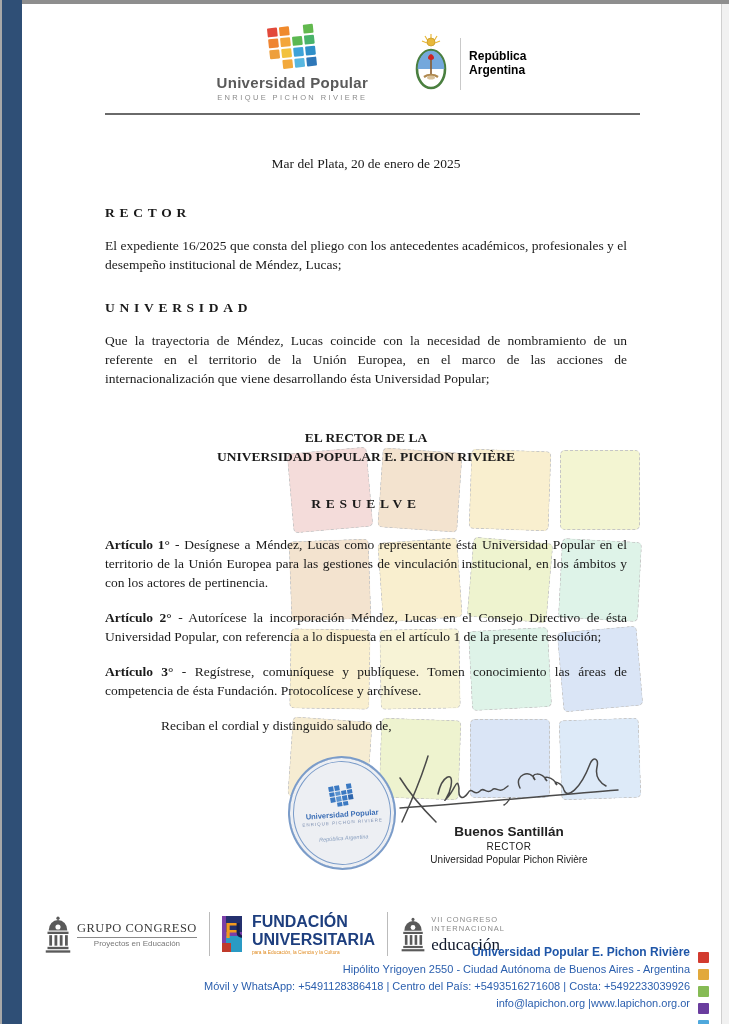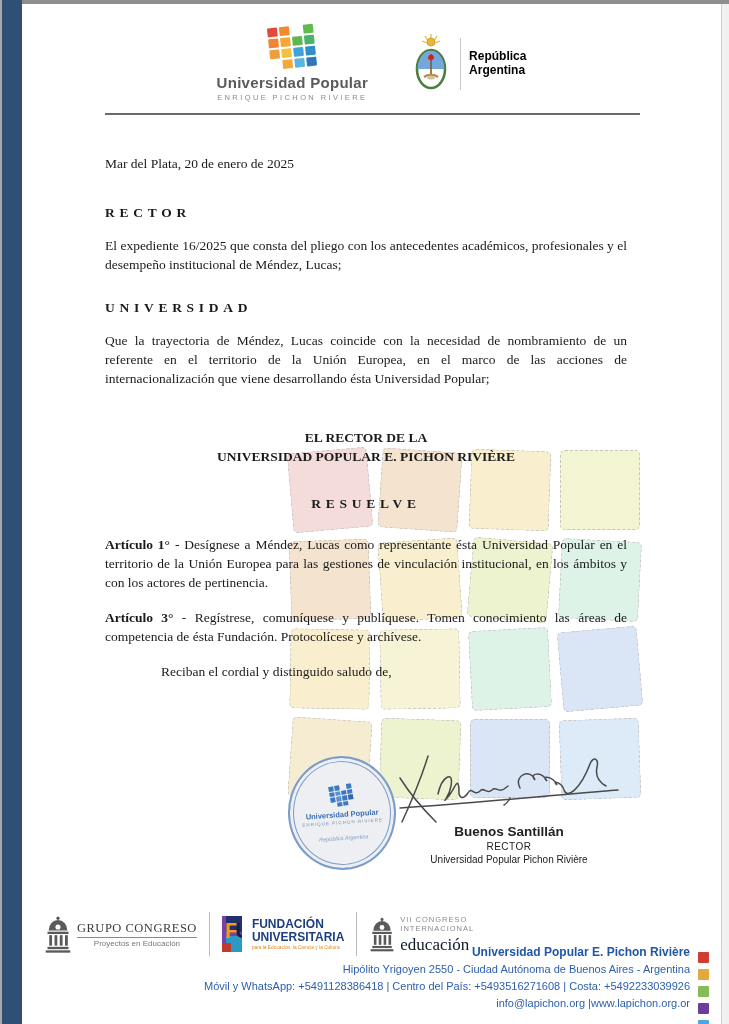--- a/index.html
+++ b/index.html
@@ -30,21 +30,21 @@
   .header-rule { position:absolute; top:109px; left:83px; width:535px; height:2px; background:#6a6a6a; }
 
   
   .watermark { position:absolute; left:268px; top:446px; width:350px; height:348px; display:grid;
                grid-template-columns:repeat(4,1fr); gap:10px; z-index:1; }
   .watermark div { border:1px dashed #c6c6c6; border-radius:5px; }
 
   
   .content { position:absolute; left:83px; top:150px; width:522px; z-index:2;
              font-size:13.5px; line-height:19px; }
-  .date-line { text-align:left; margin-bottom:30px; }
+  .date-line { text-align:center; margin-bottom:30px; }
   .sec-heading { font-weight:bold; letter-spacing:.35em; margin-bottom:14px; }
   .para { text-align:justify; }
   .para.mb1 { margin-bottom:24px; }
   .para.mb2 { margin-bottom:40px; }
   .center-bold { text-align:center; font-weight:bold; }
   .rector-block { margin-bottom:28px; }
   .resuelve { text-align:center; font-weight:bold; letter-spacing:.35em; margin-bottom:22px; }
   .article { text-align:justify; margin-bottom:16px; }
   .article b { font-weight:bold; }
   .closing { text-indent:56px; margin-top:14px; }
@@ -76,21 +76,21 @@
   .gc-sub { font-size:8px; color:#777; margin-top:1px; font-family:"Liberation Sans",sans-serif; }
   .v-div { width:1px; height:44px; background:#bbb; margin:0 12px; }
   .fu-box { position:relative; width:20px; height:36px; background:#7b3fa8; overflow:hidden; flex:none; }
   .fu-q1 { position:absolute; right:0; top:0; width:16px; height:16px; background:#24306e; }
   .fu-q2 { position:absolute; right:0; bottom:0; width:16px; height:16px; background:#2a9ac4; }
   .fu-q3 { position:absolute; left:0; bottom:0; width:9px; height:9px; background:#c03a2b; }
   .fu-letters { position:absolute; left:3px; top:4px; font-family:"Liberation Sans",sans-serif; font-weight:bold; font-size:22px; line-height:1; }
   .fu-letters .f { color:#f2991f; }
   .fu-letters .u { color:#151f4e; margin-left:-3px; }
   .fund-text { margin-left:5px; display:flex; flex-direction:column; }
-  .fund-main { font-family:"Liberation Sans",sans-serif; font-size:12px; font-weight:bold; color:#1d3e7e; line-height:1.08; }
+  .fund-main { font-family:"Liberation Sans",sans-serif; font-size:16px; font-weight:bold; color:#1d3e7e; line-height:1.08; }
   .fund-tag { font-size:4.8px; color:#e08a1e; margin-top:2px; font-family:"Liberation Sans",sans-serif; }
   .vii-text { display:flex; flex-direction:column; }
   .vii-line { font-family:"Liberation Sans",sans-serif; font-size:7.5px; color:#8a8a8a; letter-spacing:1px; line-height:1.25; }
   .vii-edu { font-family:"Liberation Serif",serif; font-size:17px; color:#0f172a; line-height:1; margin-top:3px; }
 
   .contact { position:absolute; right:31px; top:940px; text-align:right; z-index:2;
              font-family:"Liberation Sans",sans-serif; color:#2b5fae; font-size:11px; line-height:17px; }
   .contact .org { font-weight:bold; font-size:12px; color:#1f56a8; }
   .color-squares { position:absolute; right:12px; top:948px; display:flex; flex-direction:column; gap:6px; z-index:2; }
   .color-squares div { width:11px; height:11px; border-radius:1px; }
@@ -183,20 +183,21 @@
     <p class="para mb2">Que la trayectoria de Méndez, Lucas coincide con la necesidad de nombramiento de un referente en el territorio de la Unión Europea, en el marco de las acciones de internacionalización que viene desarrollando ésta Universidad Popular;</p>
 
     <div class="center-bold rector-block">
       <div>EL RECTOR DE LA</div>
       <div>UNIVERSIDAD POPULAR E. PICHON RIVIÈRE</div>
     </div>
 
     <p class="resuelve">RESUELVE</p>
 
     <p class="article"><b>Artículo 1°</b><span> - Desígnese a Méndez, Lucas como representante ésta Universidad Popular en el territorio de la Unión Europea para las gestiones de vinculación institucional, en los ámbitos y con los actores de pertinencia.</span></p>
+    <p class="article"><b>Artículo 2°</b><span> - Autorícese la incorporación Méndez, Lucas en el Consejo Directivo de ésta Universidad Popular, con referencia a lo dispuesta en el artículo 1 de la presente resolución;</span></p>
     <p class="article"><b>Artículo 3°</b><span> - Regístrese, comuníquese y publíquese. Tomen conocimiento las áreas de competencia de ésta Fundación. Protocolícese y archívese.</span></p>
 
     <p class="closing">Reciban el cordial y distinguido saludo de,</p>
   </div>
 
   <div class="stamp">
     <div class="mosaic-s" id="stamp-mosaic">
         <div style="background: rgb(59, 121, 194);"></div>
         <div style="background: rgb(59, 121, 194);"></div>
         <div style="visibility: hidden;"></div>

